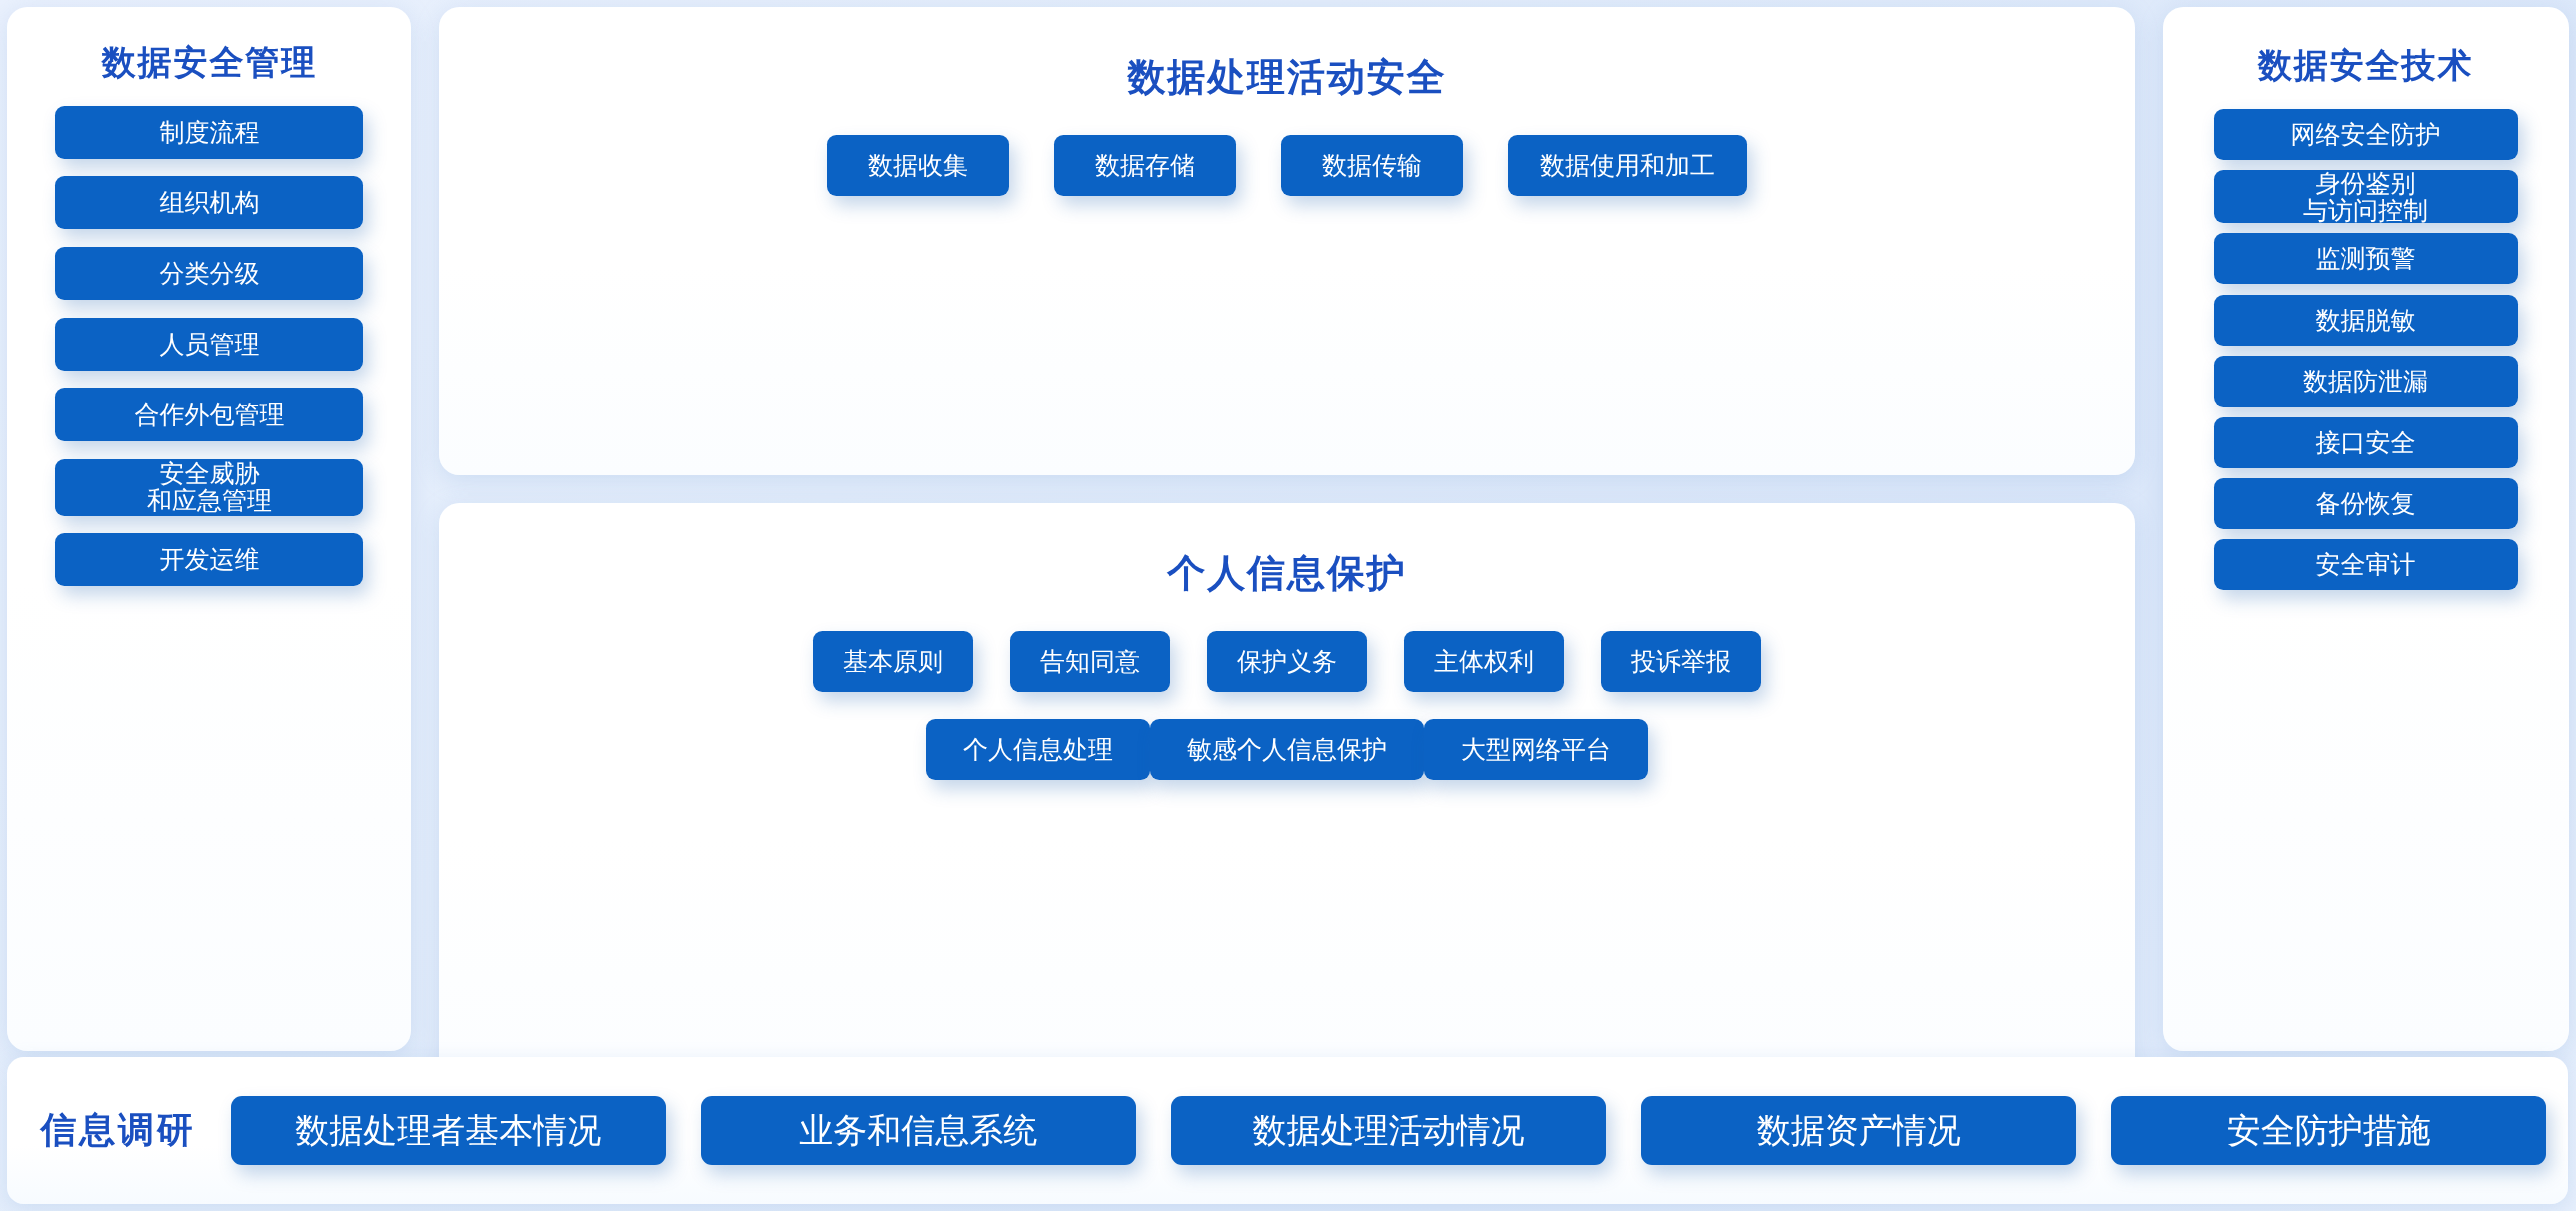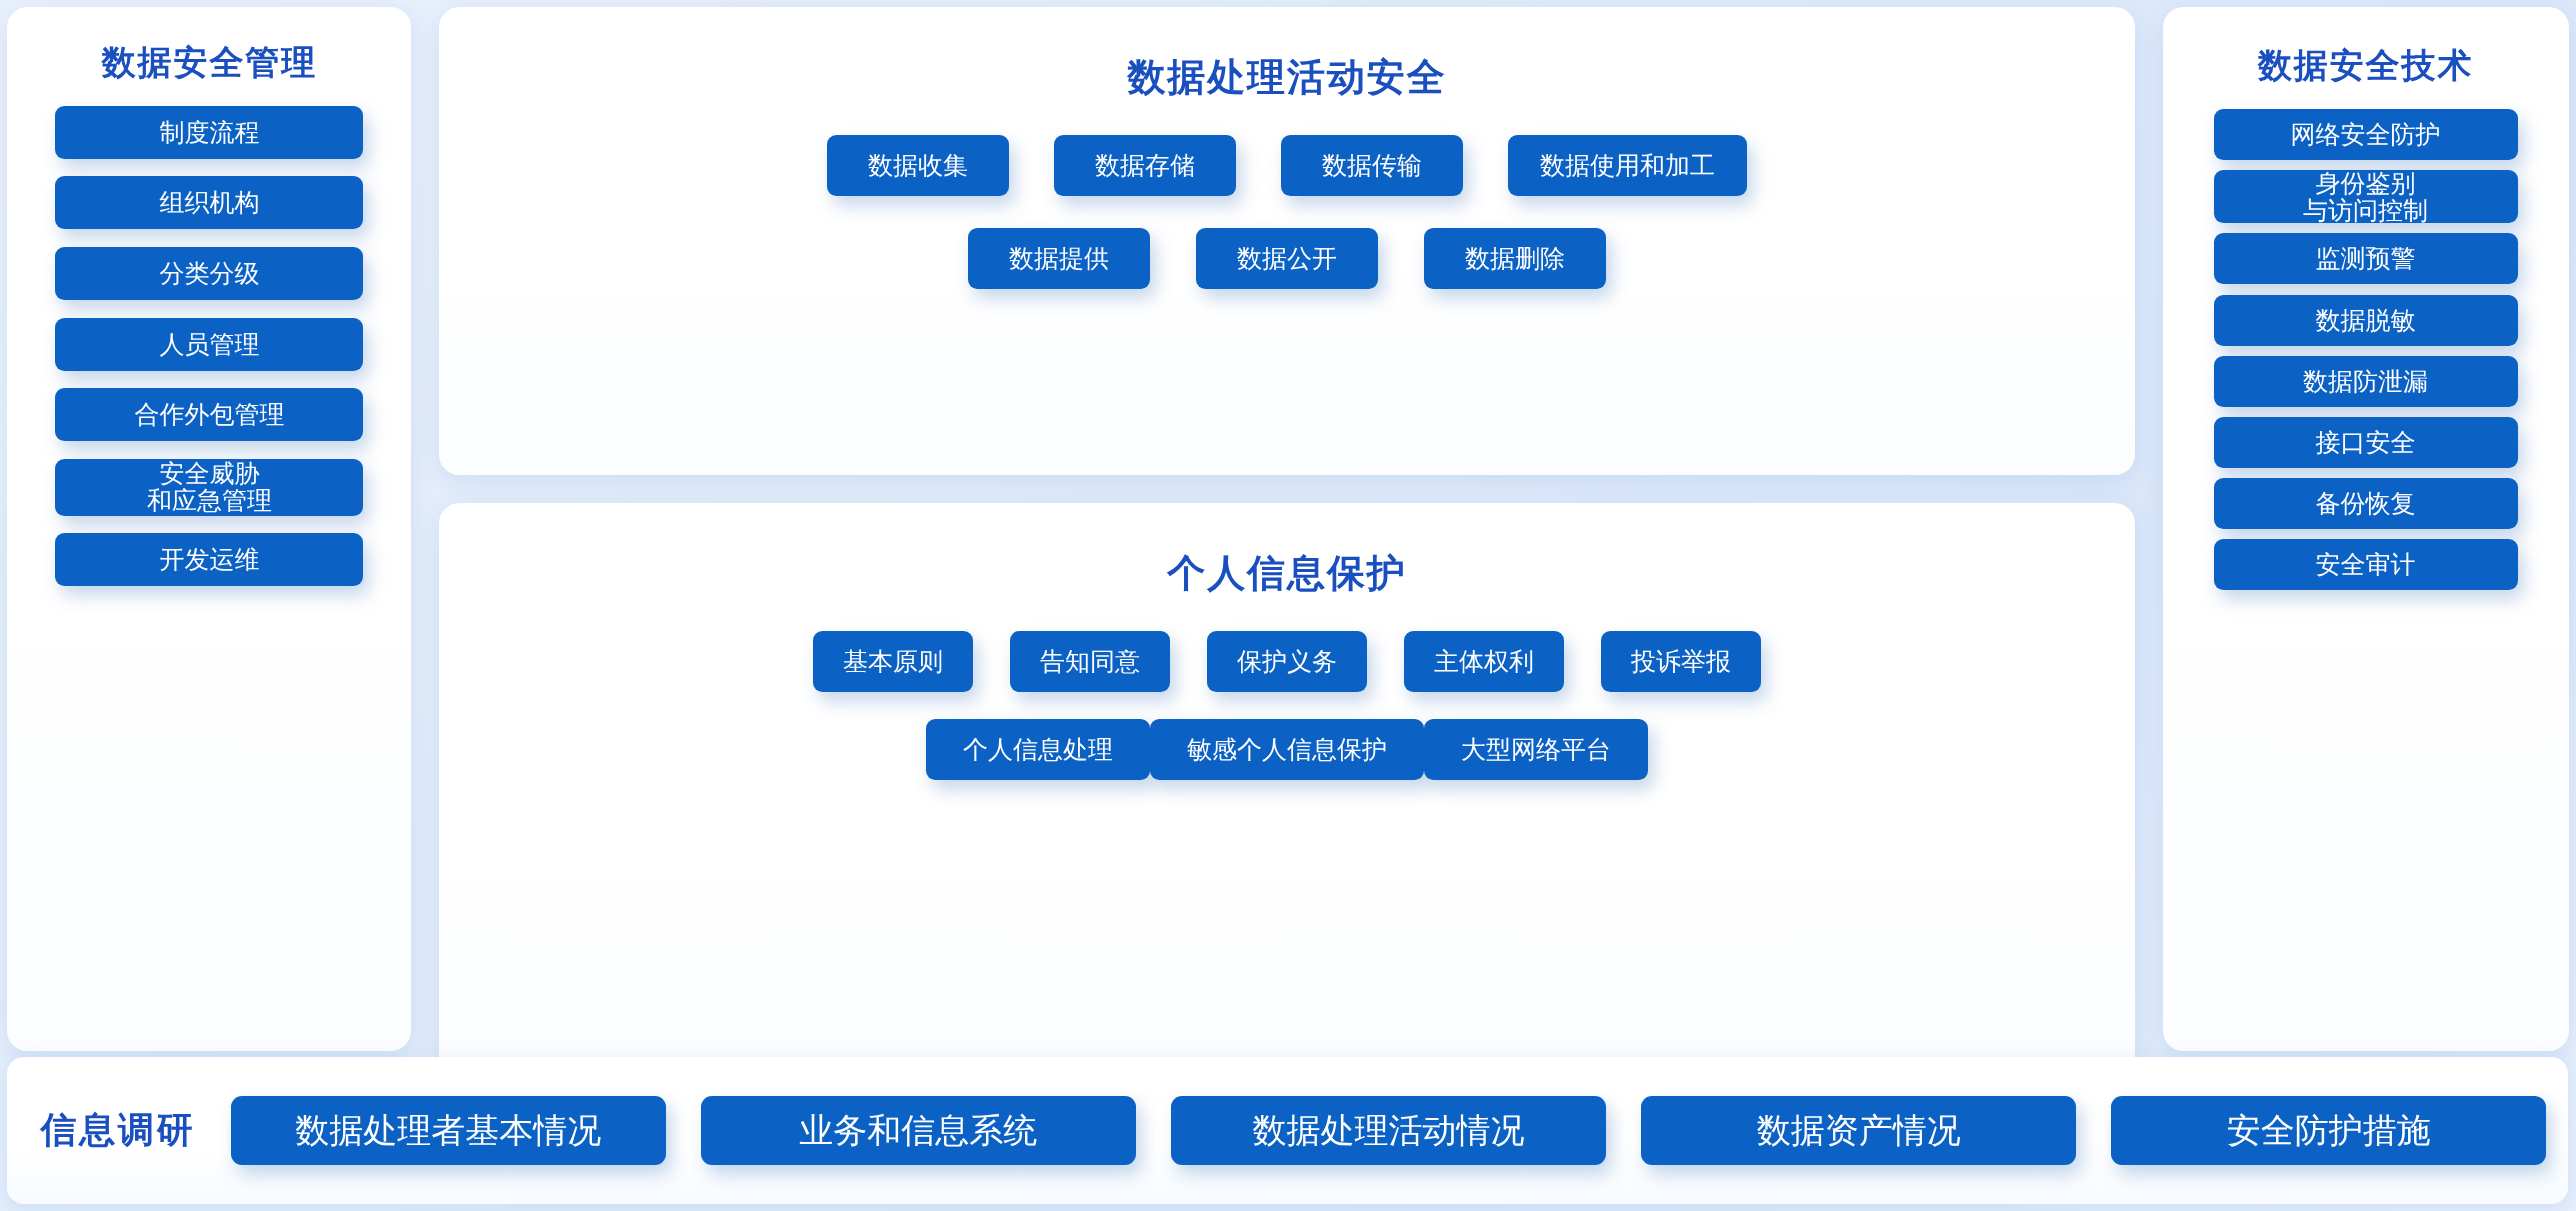--- a/index.html
+++ b/index.html
@@ -223,25 +223,20 @@
   <div class="col-mid">
 
     <div class="panel mid-panel top">
       <div class="panel-title">数据处理活动安全</div>
       <div class="mid-row r1">
         <div class="chip">数据收集</div>
         <div class="chip">数据存储</div>
         <div class="chip">数据传输</div>
         <div class="chip">数据使用和加工</div>
       </div>
-      <div class="mid-row r2">
-        <div class="chip">数据提供</div>
-        <div class="chip">数据公开</div>
-        <div class="chip">数据删除</div>
-      </div>
     </div>
 
     <div class="panel mid-panel bottom">
       <div class="panel-title">个人信息保护</div>
       <div class="mid-row p1">
         <div class="chip">基本原则</div>
         <div class="chip">告知同意</div>
         <div class="chip">保护义务</div>
         <div class="chip">主体权利</div>
         <div class="chip">投诉举报</div>

